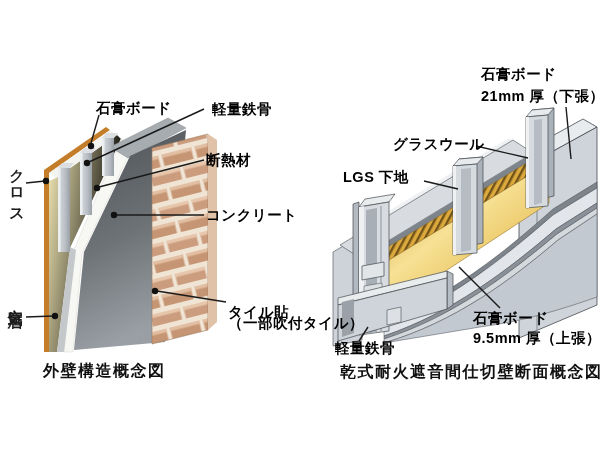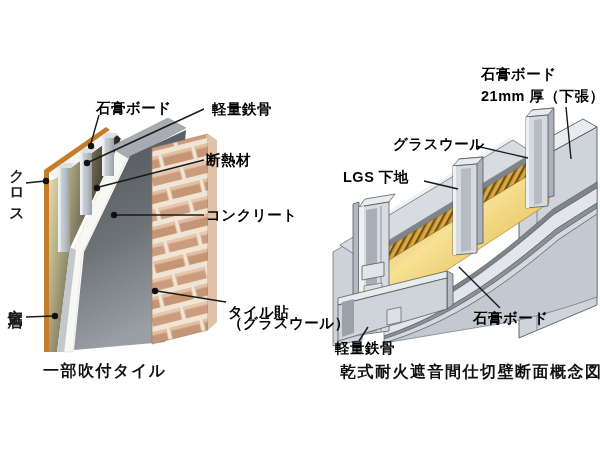--- a/index.html
+++ b/index.html
@@ -174,24 +174,25 @@
   </g>
 </svg>
 
 <div class="vlbl" style="left:7px;top:158px;">クロス</div>
 <div class="vlbl" style="left:5px;top:296px;">空気層</div>
 <div class="lbl" style="left:96px;top:100px;">石膏ボード</div>
 <div class="lbl" style="left:212px;top:101px;">軽量鉄骨</div>
 <div class="lbl" style="left:206px;top:152px;">断熱材</div>
 <div class="lbl" style="left:206px;top:207px;">コンクリート</div>
 <div class="lbl" style="left:228px;top:304px;">タイル貼</div>
-<div class="lbl" style="left:228px;top:315px;">（グラスウール）</div>
-<div class="cap" style="left:43px;top:361px;">一部吹付タイル</div>
+<div class="lbl" style="left:228px;top:315px;">（一部吹付タイル）</div>
+<div class="cap" style="left:43px;top:361px;">外壁構造概念図</div>
 
 <div class="lbl" style="left:481px;top:66px;">石膏ボード</div>
 <div class="lbl" style="left:481px;top:88px;">21mm 厚（下張）</div>
 <div class="lbl" style="left:343px;top:169px;">LGS 下地</div>
 <div class="lbl" style="left:393px;top:136px;">グラスウール</div>
 <div class="lbl" style="left:473px;top:310px;">石膏ボード</div>
+<div class="lbl" style="left:473px;top:330px;">9.5mm 厚（上張）</div>
 <div class="lbl" style="left:335px;top:340px;">軽量鉄骨</div>
 <div class="cap" style="left:340px;top:362px;">乾式耐火遮音間仕切壁断面概念図</div>
 
 </div>
 
 </body></html>

